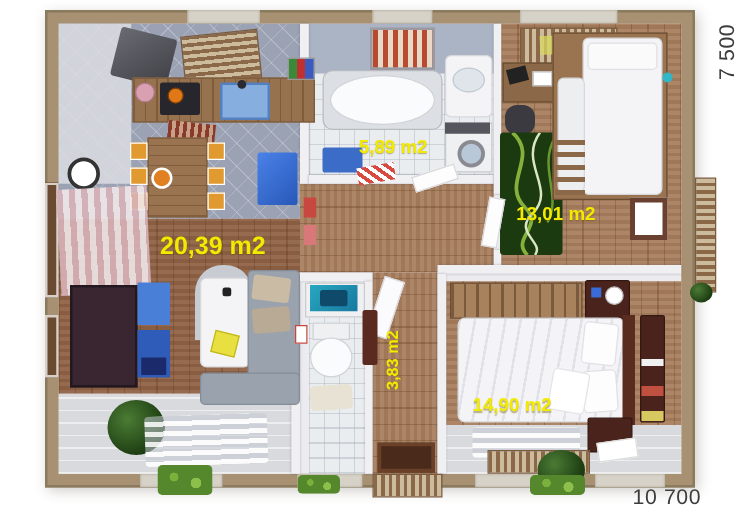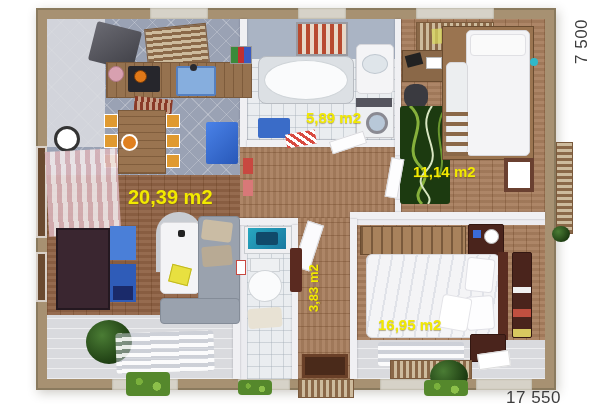--- a/index.html
+++ b/index.html
@@ -183,21 +183,21 @@
   <div class="abs grayrug" style="left:378px;top:342px;width:86px;height:24px;"></div>
   <div class="abs slats-w" style="left:390px;top:360px;width:80px;height:17px;"></div>
   <div class="abs" style="left:478px;top:352px;width:30px;height:14px;background:#fff;border:1px solid #ddd;transform:rotate(-8deg);"></div>
   <div class="abs plant" style="left:430px;top:360px;width:38px;height:32px;"></div>
   <div class="abs grass" style="left:424px;top:380px;width:44px;height:16px;"></div>
 
   <div class="abs slats-h" style="left:556px;top:142px;width:15px;height:90px;"></div>
   <div class="abs plant" style="left:552px;top:226px;width:18px;height:16px;"></div>
 
   <div class="abs label" style="left:128px;top:186px;font-size:20px;">20,39 m2</div>
-  <div class="abs label" style="left:306px;top:109px;font-size:15px;">5,89 m2</div>
-  <div class="abs label" style="left:413px;top:163px;font-size:15px;">11,14 m2</div>
+  <div class="abs label" style="left:287px;top:109px;font-size:15px;">5,89 m2</div>
+  <div class="abs label" style="left:413px;top:163px;font-size:15px;">13,01 m2</div>
   <div class="abs label rot-ccw" style="left:306px;top:312px;font-size:13px;">3,83 m2</div>
-  <div class="abs label" style="left:378px;top:316px;font-size:15px;">16,95 m2</div>
+  <div class="abs label" style="left:378px;top:316px;font-size:15px;">14,90 m2</div>
 
   <div class="abs dim rot-ccw" style="left:572px;top:64px;">7 500</div>
-  <div class="abs dim" style="left:506px;top:388px;">17 550</div>
+  <div class="abs dim" style="left:506px;top:388px;">10 700</div>
 
 </div>
 
 </body></html>

